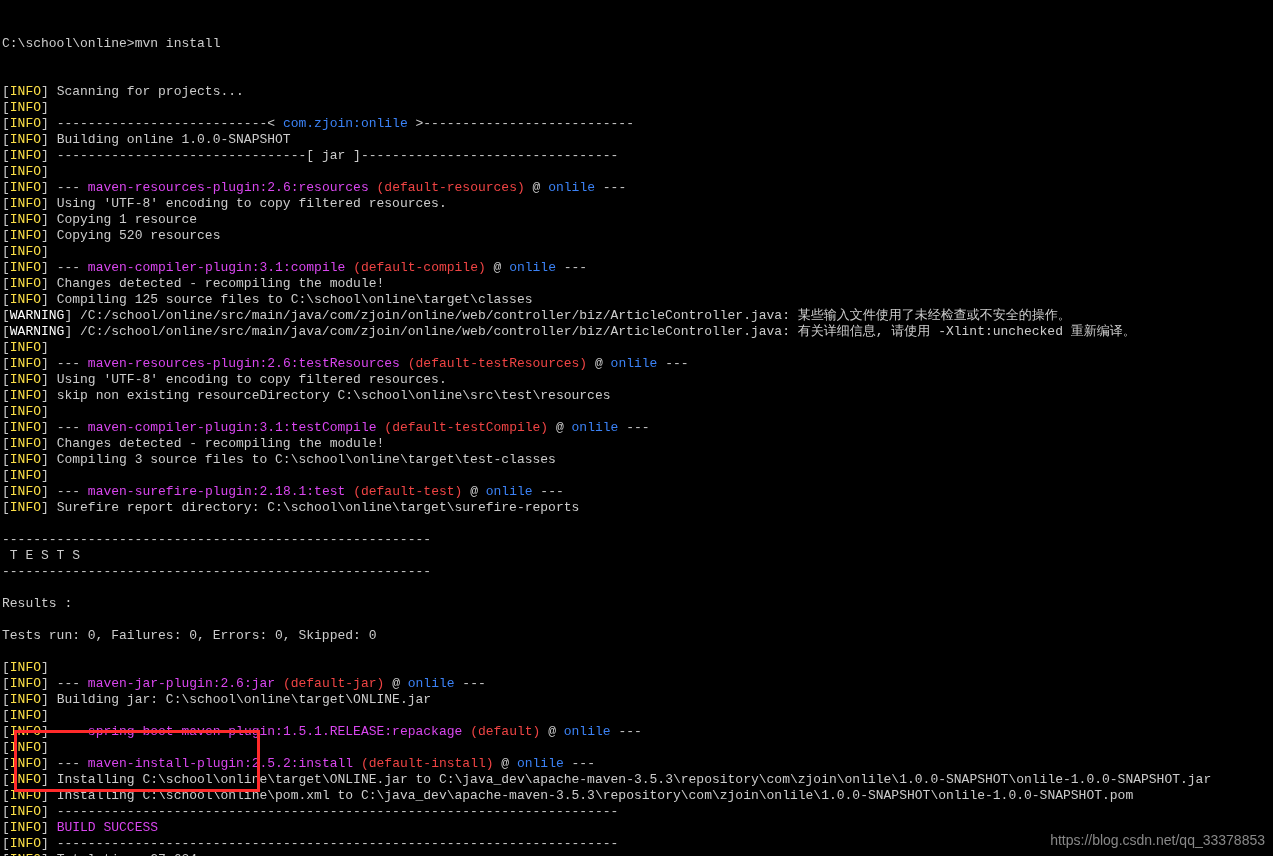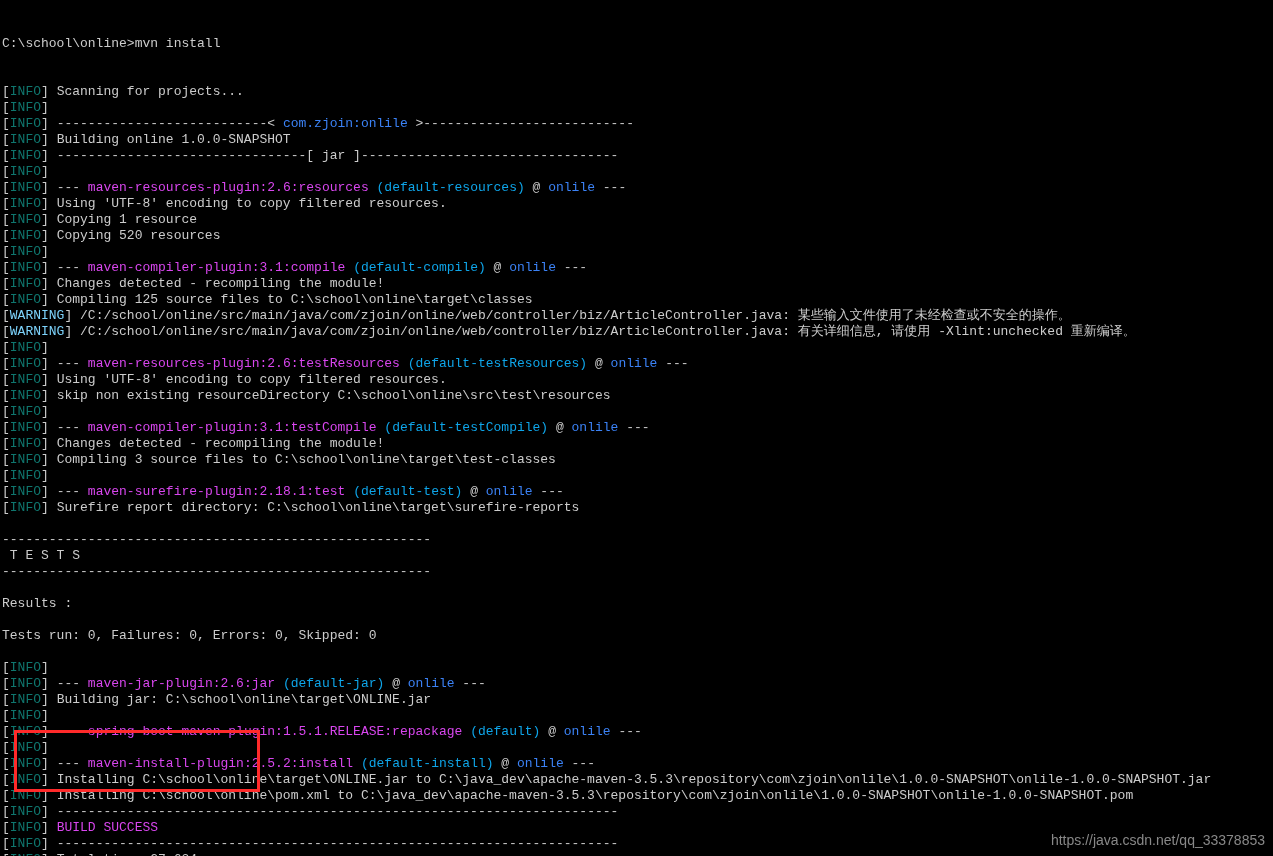--- a/index.html
+++ b/index.html
@@ -1,28 +1,28 @@
 <!DOCTYPE html>
 <html><head>
 <meta charset="utf-8">
 <style>
   html,body{margin:0;padding:0;background:#000;color:#ccc;font-family:"Courier New",Consolas,monospace;font-size:13px;line-height:16px;}
   .terminal{padding:4px 2px;width:1273px;height:856px;box-sizing:border-box;position:relative;overflow:hidden;white-space:pre;}
   .line{height:16px;}
   .b{color:#ccc;}
-  .info{color:#0f766e;}
-  .warn{color:#7dd3fc;}
+  .info{color:#fde047;}
+  .warn{color:#ffffff;}
   .green{color:#d946ef;}
   .cyan{color:#3b82f6;}
-  .white{color:#0ea5e9;}
+  .white{color:#ef4444;}
   .highlight-box{position:absolute;border:3px solid #ff2a2a;pointer-events:none;}
   .watermark{position:absolute;right:8px;bottom:8px;color:#888;font-size:14px;font-family:Arial,sans-serif;}
 </style>
 </head>
 <body>
 
 <div class="terminal">
   <div class="line"><span class="b">C:\school\online&gt;</span><span class="b">mvn install</span></div>
   <div id="output"><div class="line"><span class="b">[</span><span class="info">INFO</span><span class="b">] Scanning for projects...</span></div><div class="line"><span class="b">[</span><span class="info">INFO</span><span class="b">]</span></div><div class="line"><span class="b">[</span><span class="info">INFO</span><span class="b">] ---------------------------&lt; </span><span class="cyan">com.zjoin:onlile</span><span class="b"> &gt;---------------------------</span></div><div class="line"><span class="b">[</span><span class="info">INFO</span><span class="b">] Building online 1.0.0-SNAPSHOT</span></div><div class="line"><span class="b">[</span><span class="info">INFO</span><span class="b">] --------------------------------[ jar ]---------------------------------</span></div><div class="line"><span class="b">[</span><span class="info">INFO</span><span class="b">]</span></div><div class="line"><span class="b">[</span><span class="info">INFO</span><span class="b">] </span><span class="b">--- </span><span class="green">maven-resources-plugin:2.6:resources</span><span class="b"> </span><span class="white">(default-resources)</span><span class="b"> @ </span><span class="cyan">onlile</span><span class="b"> ---</span></div><div class="line"><span class="b">[</span><span class="info">INFO</span><span class="b">] Using 'UTF-8' encoding to copy filtered resources.</span></div><div class="line"><span class="b">[</span><span class="info">INFO</span><span class="b">] Copying 1 resource</span></div><div class="line"><span class="b">[</span><span class="info">INFO</span><span class="b">] Copying 520 resources</span></div><div class="line"><span class="b">[</span><span class="info">INFO</span><span class="b">]</span></div><div class="line"><span class="b">[</span><span class="info">INFO</span><span class="b">] </span><span class="b">--- </span><span class="green">maven-compiler-plugin:3.1:compile</span><span class="b"> </span><span class="white">(default-compile)</span><span class="b"> @ </span><span class="cyan">onlile</span><span class="b"> ---</span></div><div class="line"><span class="b">[</span><span class="info">INFO</span><span class="b">] Changes detected - recompiling the module!</span></div><div class="line"><span class="b">[</span><span class="info">INFO</span><span class="b">] Compiling 125 source files to C:\school\online\target\classes</span></div><div class="line"><span class="b">[</span><span class="warn">WARNING</span><span class="b">] /C:/school/online/src/main/java/com/zjoin/online/web/controller/biz/ArticleController.java: 某些输入文件使用了未经检查或不安全的操作。</span></div><div class="line"><span class="b">[</span><span class="warn">WARNING</span><span class="b">] /C:/school/online/src/main/java/com/zjoin/online/web/controller/biz/ArticleController.java: 有关详细信息, 请使用 -Xlint:unchecked 重新编译。</span></div><div class="line"><span class="b">[</span><span class="info">INFO</span><span class="b">]</span></div><div class="line"><span class="b">[</span><span class="info">INFO</span><span class="b">] </span><span class="b">--- </span><span class="green">maven-resources-plugin:2.6:testResources</span><span class="b"> </span><span class="white">(default-testResources)</span><span class="b"> @ </span><span class="cyan">onlile</span><span class="b"> ---</span></div><div class="line"><span class="b">[</span><span class="info">INFO</span><span class="b">] Using 'UTF-8' encoding to copy filtered resources.</span></div><div class="line"><span class="b">[</span><span class="info">INFO</span><span class="b">] skip non existing resourceDirectory C:\school\online\src\test\resources</span></div><div class="line"><span class="b">[</span><span class="info">INFO</span><span class="b">]</span></div><div class="line"><span class="b">[</span><span class="info">INFO</span><span class="b">] </span><span class="b">--- </span><span class="green">maven-compiler-plugin:3.1:testCompile</span><span class="b"> </span><span class="white">(default-testCompile)</span><span class="b"> @ </span><span class="cyan">onlile</span><span class="b"> ---</span></div><div class="line"><span class="b">[</span><span class="info">INFO</span><span class="b">] Changes detected - recompiling the module!</span></div><div class="line"><span class="b">[</span><span class="info">INFO</span><span class="b">] Compiling 3 source files to C:\school\online\target\test-classes</span></div><div class="line"><span class="b">[</span><span class="info">INFO</span><span class="b">]</span></div><div class="line"><span class="b">[</span><span class="info">INFO</span><span class="b">] </span><span class="b">--- </span><span class="green">maven-surefire-plugin:2.18.1:test</span><span class="b"> </span><span class="white">(default-test)</span><span class="b"> @ </span><span class="cyan">onlile</span><span class="b"> ---</span></div><div class="line"><span class="b">[</span><span class="info">INFO</span><span class="b">] Surefire report directory: C:\school\online\target\surefire-reports</span></div><div class="line"><span class="b"></span></div><div class="line"><span class="b">-------------------------------------------------------</span></div><div class="line"><span class="b"> T E S T S</span></div><div class="line"><span class="b">-------------------------------------------------------</span></div><div class="line"><span class="b"></span></div><div class="line"><span class="b">Results :</span></div><div class="line"><span class="b"></span></div><div class="line"><span class="b">Tests run: 0, Failures: 0, Errors: 0, Skipped: 0</span></div><div class="line"><span class="b"></span></div><div class="line"><span class="b">[</span><span class="info">INFO</span><span class="b">]</span></div><div class="line"><span class="b">[</span><span class="info">INFO</span><span class="b">] </span><span class="b">--- </span><span class="green">maven-jar-plugin:2.6:jar</span><span class="b"> </span><span class="white">(default-jar)</span><span class="b"> @ </span><span class="cyan">onlile</span><span class="b"> ---</span></div><div class="line"><span class="b">[</span><span class="info">INFO</span><span class="b">] Building jar: C:\school\online\target\ONLINE.jar</span></div><div class="line"><span class="b">[</span><span class="info">INFO</span><span class="b">]</span></div><div class="line"><span class="b">[</span><span class="info">INFO</span><span class="b">] </span><span class="b">--- </span><span class="green">spring-boot-maven-plugin:1.5.1.RELEASE:repackage</span><span class="b"> </span><span class="white">(default)</span><span class="b"> @ </span><span class="cyan">onlile</span><span class="b"> ---</span></div><div class="line"><span class="b">[</span><span class="info">INFO</span><span class="b">]</span></div><div class="line"><span class="b">[</span><span class="info">INFO</span><span class="b">] </span><span class="b">--- </span><span class="green">maven-install-plugin:2.5.2:install</span><span class="b"> </span><span class="white">(default-install)</span><span class="b"> @ </span><span class="cyan">onlile</span><span class="b"> ---</span></div><div class="line"><span class="b">[</span><span class="info">INFO</span><span class="b">] Installing C:\school\online\target\ONLINE.jar to C:\java_dev\apache-maven-3.5.3\repository\com\zjoin\onlile\1.0.0-SNAPSHOT\onlile-1.0.0-SNAPSHOT.jar</span></div><div class="line"><span class="b">[</span><span class="info">INFO</span><span class="b">] Installing C:\school\online\pom.xml to C:\java_dev\apache-maven-3.5.3\repository\com\zjoin\onlile\1.0.0-SNAPSHOT\onlile-1.0.0-SNAPSHOT.pom</span></div><div class="line"><span class="b">[</span><span class="info">INFO</span><span class="b">] </span><span class="b">------------------------------------------------------------------------</span></div><div class="line"><span class="b">[</span><span class="info">INFO</span><span class="b">] </span><span class="green">BUILD SUCCESS</span></div><div class="line"><span class="b">[</span><span class="info">INFO</span><span class="b">] </span><span class="b">------------------------------------------------------------------------</span></div><div class="line"><span class="b">[</span><span class="info">INFO</span><span class="b">] Total time: 27.634 s</span></div></div>
 
   <div class="highlight-box" style="top: 730px; left: 14px; width: 240px; height: 56px;"></div>
-  <div class="watermark">https://java.csdn.net/qq_33378853</div>
+  <div class="watermark">https://blog.csdn.net/qq_33378853</div>
 </div>
 
 </body></html>

